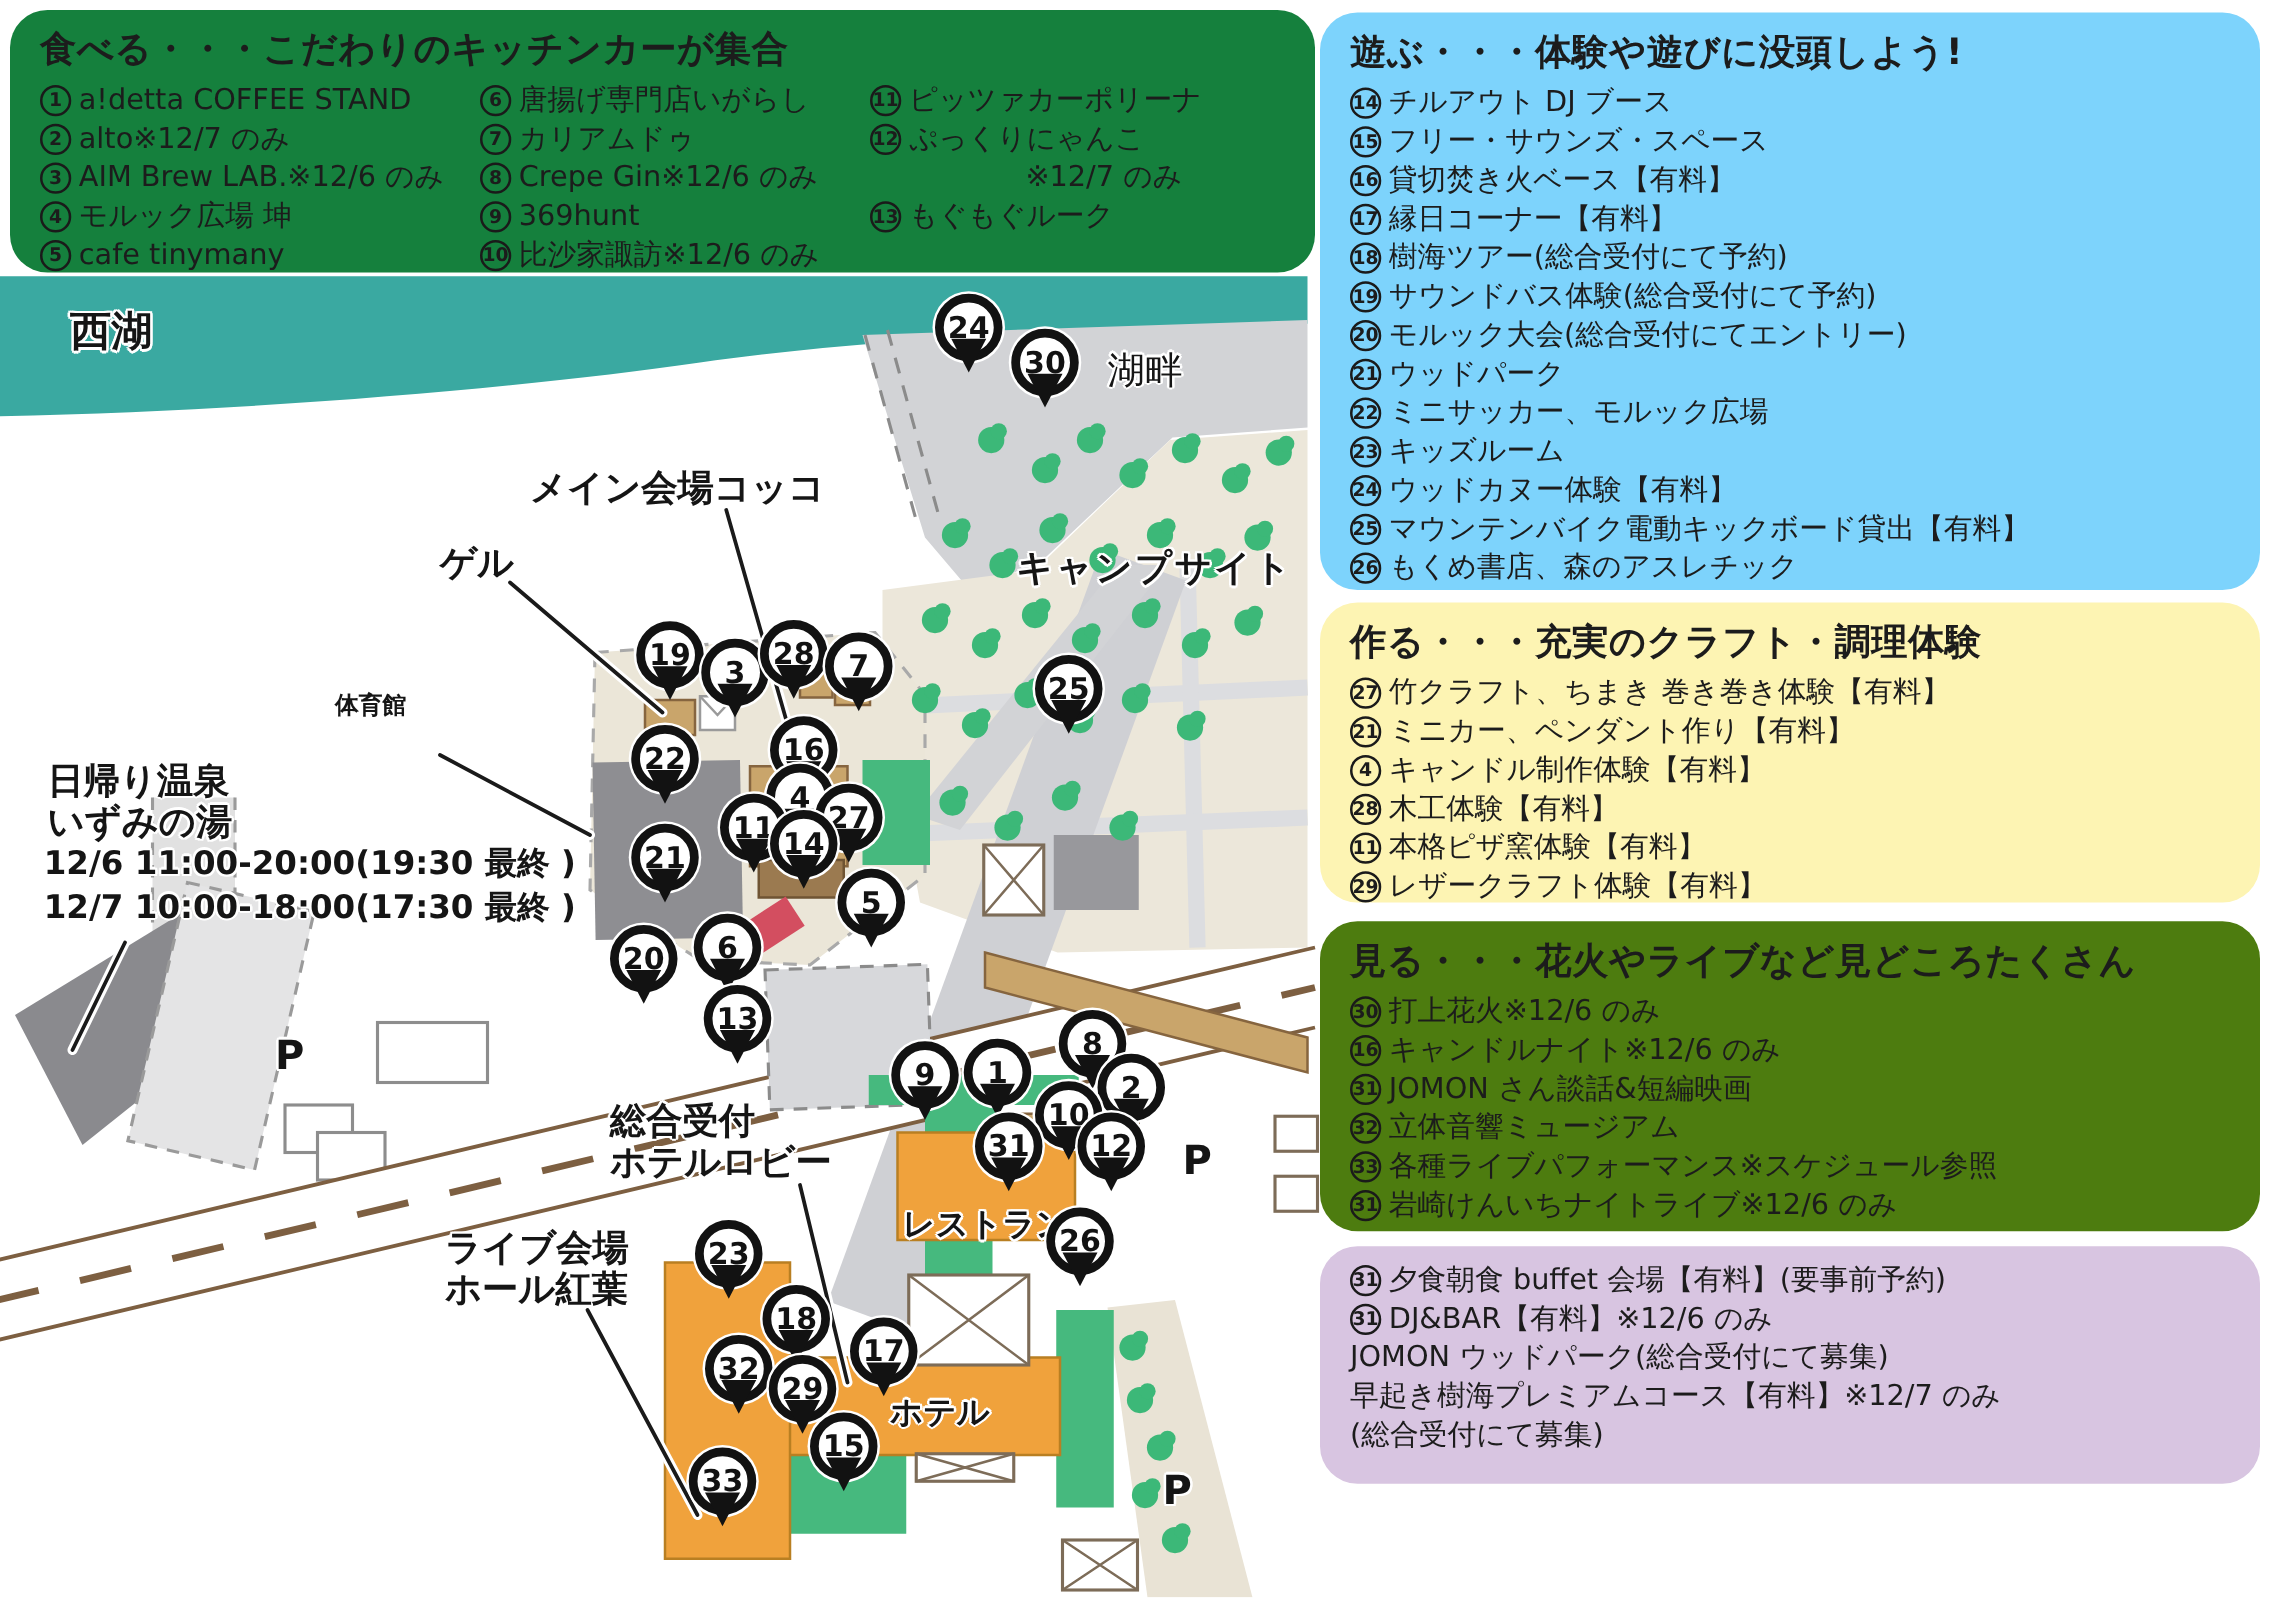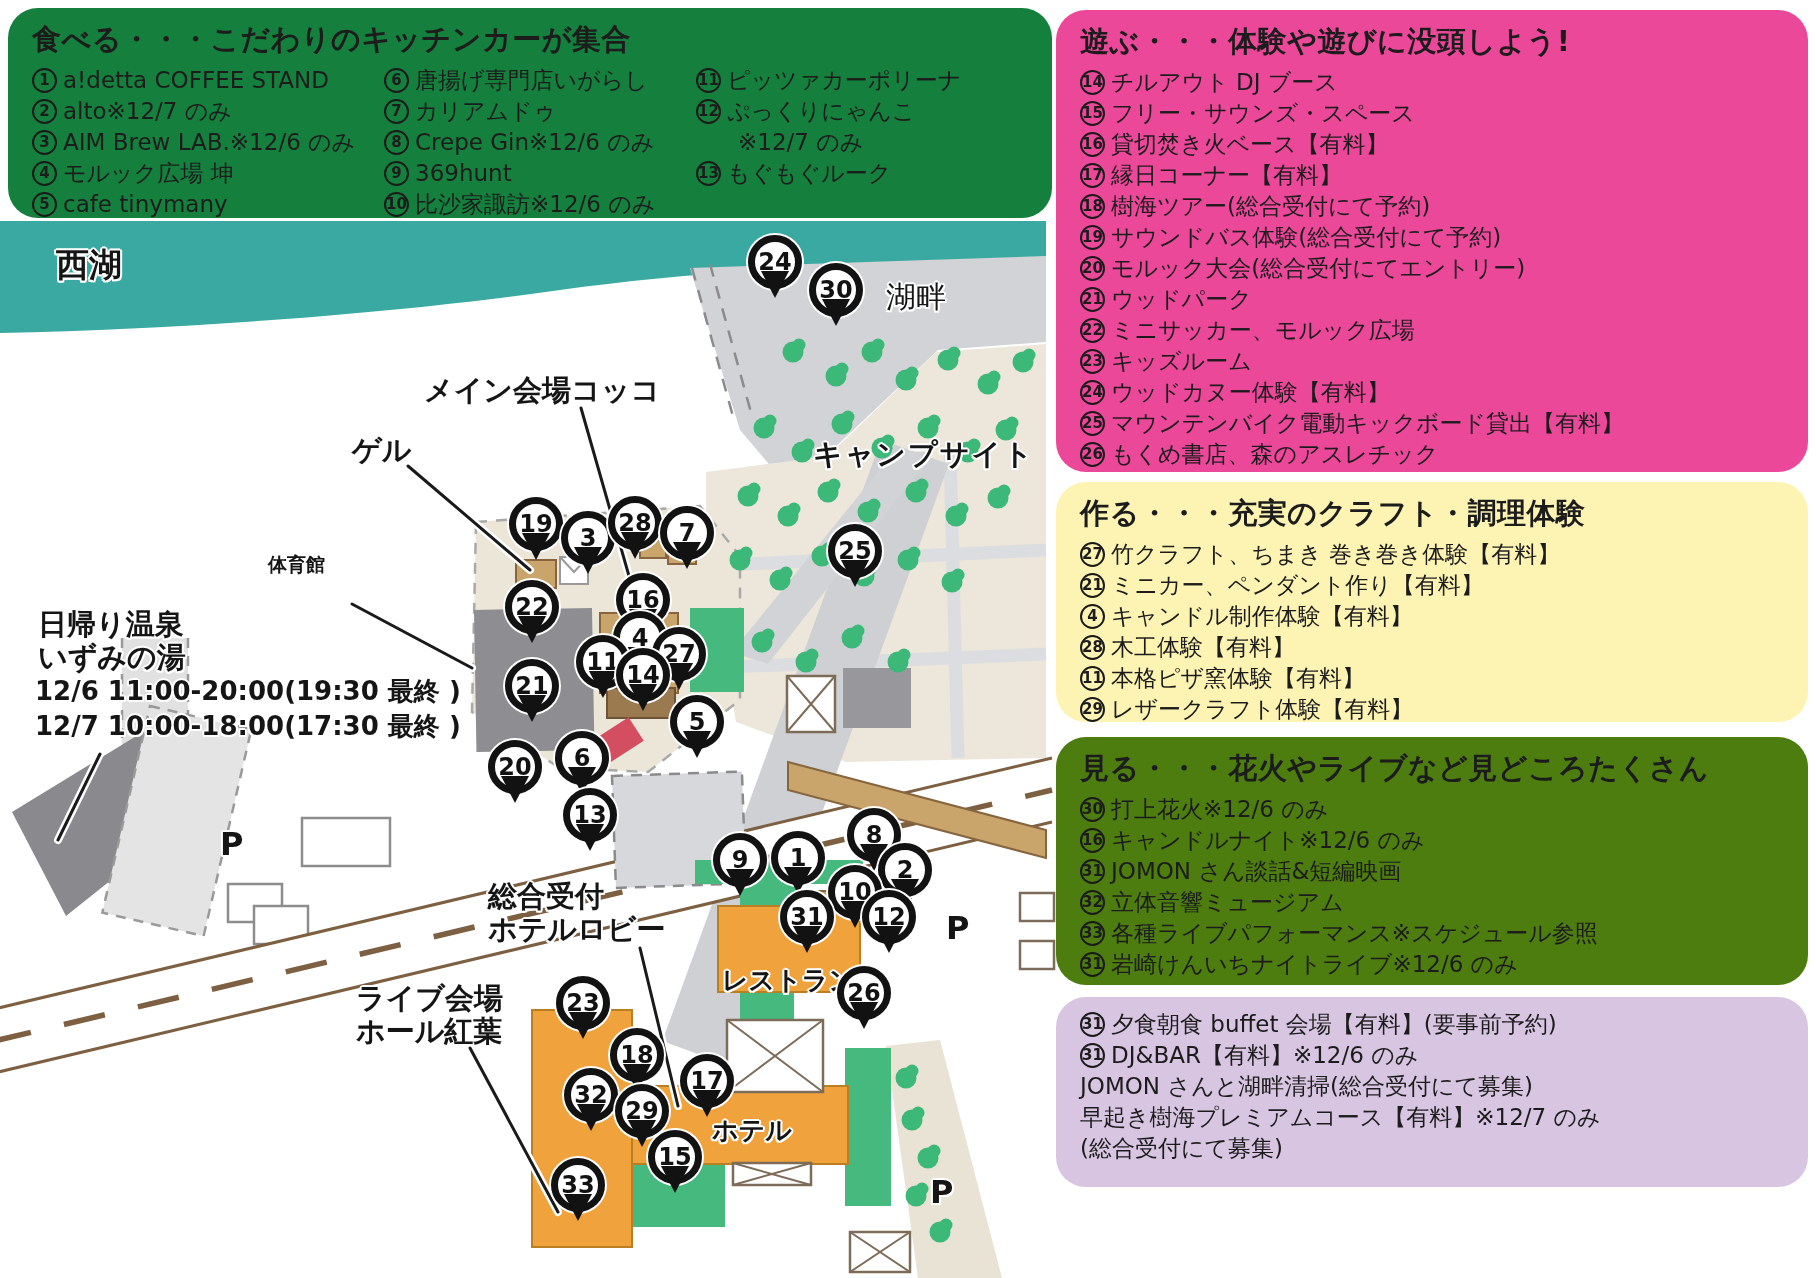--- a/index.html
+++ b/index.html
@@ -3,21 +3,21 @@
 <meta charset="utf-8">
 <style>
   html,body{margin:0;padding:0;background:#fff;}
   .stage{position:relative;width:1816px;height:1278px;background:#fff;overflow:hidden;
          font-family:"DejaVu Sans",sans-serif;color:#1c1c1c;}
   .mapsvg{position:absolute;left:0;top:0;}
   
   .panel{position:absolute;border-radius:30px;padding:12px 24px;box-sizing:border-box;}
   .ptitle{font-size:29px;font-weight:800;letter-spacing:.5px;margin-bottom:5px;white-space:nowrap;}
   .item{display:flex;align-items:center;font-size:23px;line-height:31px;white-space:nowrap;}
-  .item.indent{padding-left:42px;}
+  .item.indent{padding-left:42px;justify-content:center;}
   .cn{width:25px;height:25px;border:2px solid #1a1a1a;border-radius:50%;flex:none;
       display:inline-flex;align-items:center;justify-content:center;
       font-size:15px;font-weight:700;margin-right:6px;box-sizing:border-box;}
   .cols{display:flex;}
   .col{flex:none;}
   .col:last-child{flex:auto;}
   
   .pin{position:absolute;width:54px;height:54px;background:#fff;border:7.5px solid #121212;
        border-radius:50%;box-sizing:border-box;display:flex;align-items:center;justify-content:center;
        font-size:24px;font-weight:700;color:#121212;box-shadow:0 0 0 2px #fff;z-index:6;}
@@ -347,21 +347,21 @@
             <span>※12/7 のみ</span>
           </div>
           <div class="item">
             <span class="cn">13</span>
             <span>もぐもぐルーク</span>
           </div>
         </div>
     </div>
   </div>
 
-  <div class="panel" style="left: 1056px; top: 10px; width: 752px; height: 462px; background: #ec4899;">
+  <div class="panel" style="left: 1056px; top: 10px; width: 752px; height: 462px; background: #7dd3fc;">
     <div class="ptitle">遊ぶ・・・体験や遊びに没頭しよう!</div>
     <div>
         <div class="item">
           <span class="cn">14</span>
           <span>チルアウト DJ ブース</span>
         </div>
         <div class="item">
           <span class="cn">15</span>
           <span>フリー・サウンズ・スペース</span>
         </div>
@@ -476,21 +476,21 @@
     <div>
         <div class="item">
           <span class="cn">31</span>
           <span>夕食朝食 buffet 会場【有料】(要事前予約)</span>
         </div>
         <div class="item">
           <span class="cn">31</span>
           <span>DJ&amp;BAR【有料】※12/6 のみ</span>
         </div>
         <div class="item">
-          <span>JOMON さんと湖畔清掃(総合受付にて募集)</span>
+          <span>JOMON ウッドパーク(総合受付にて募集)</span>
         </div>
         <div class="item">
           <span>早起き樹海プレミアムコース【有料】※12/7 のみ</span>
         </div>
         <div class="item">
           <span>(総合受付にて募集)</span>
         </div>
       </div>
   </div>
 

